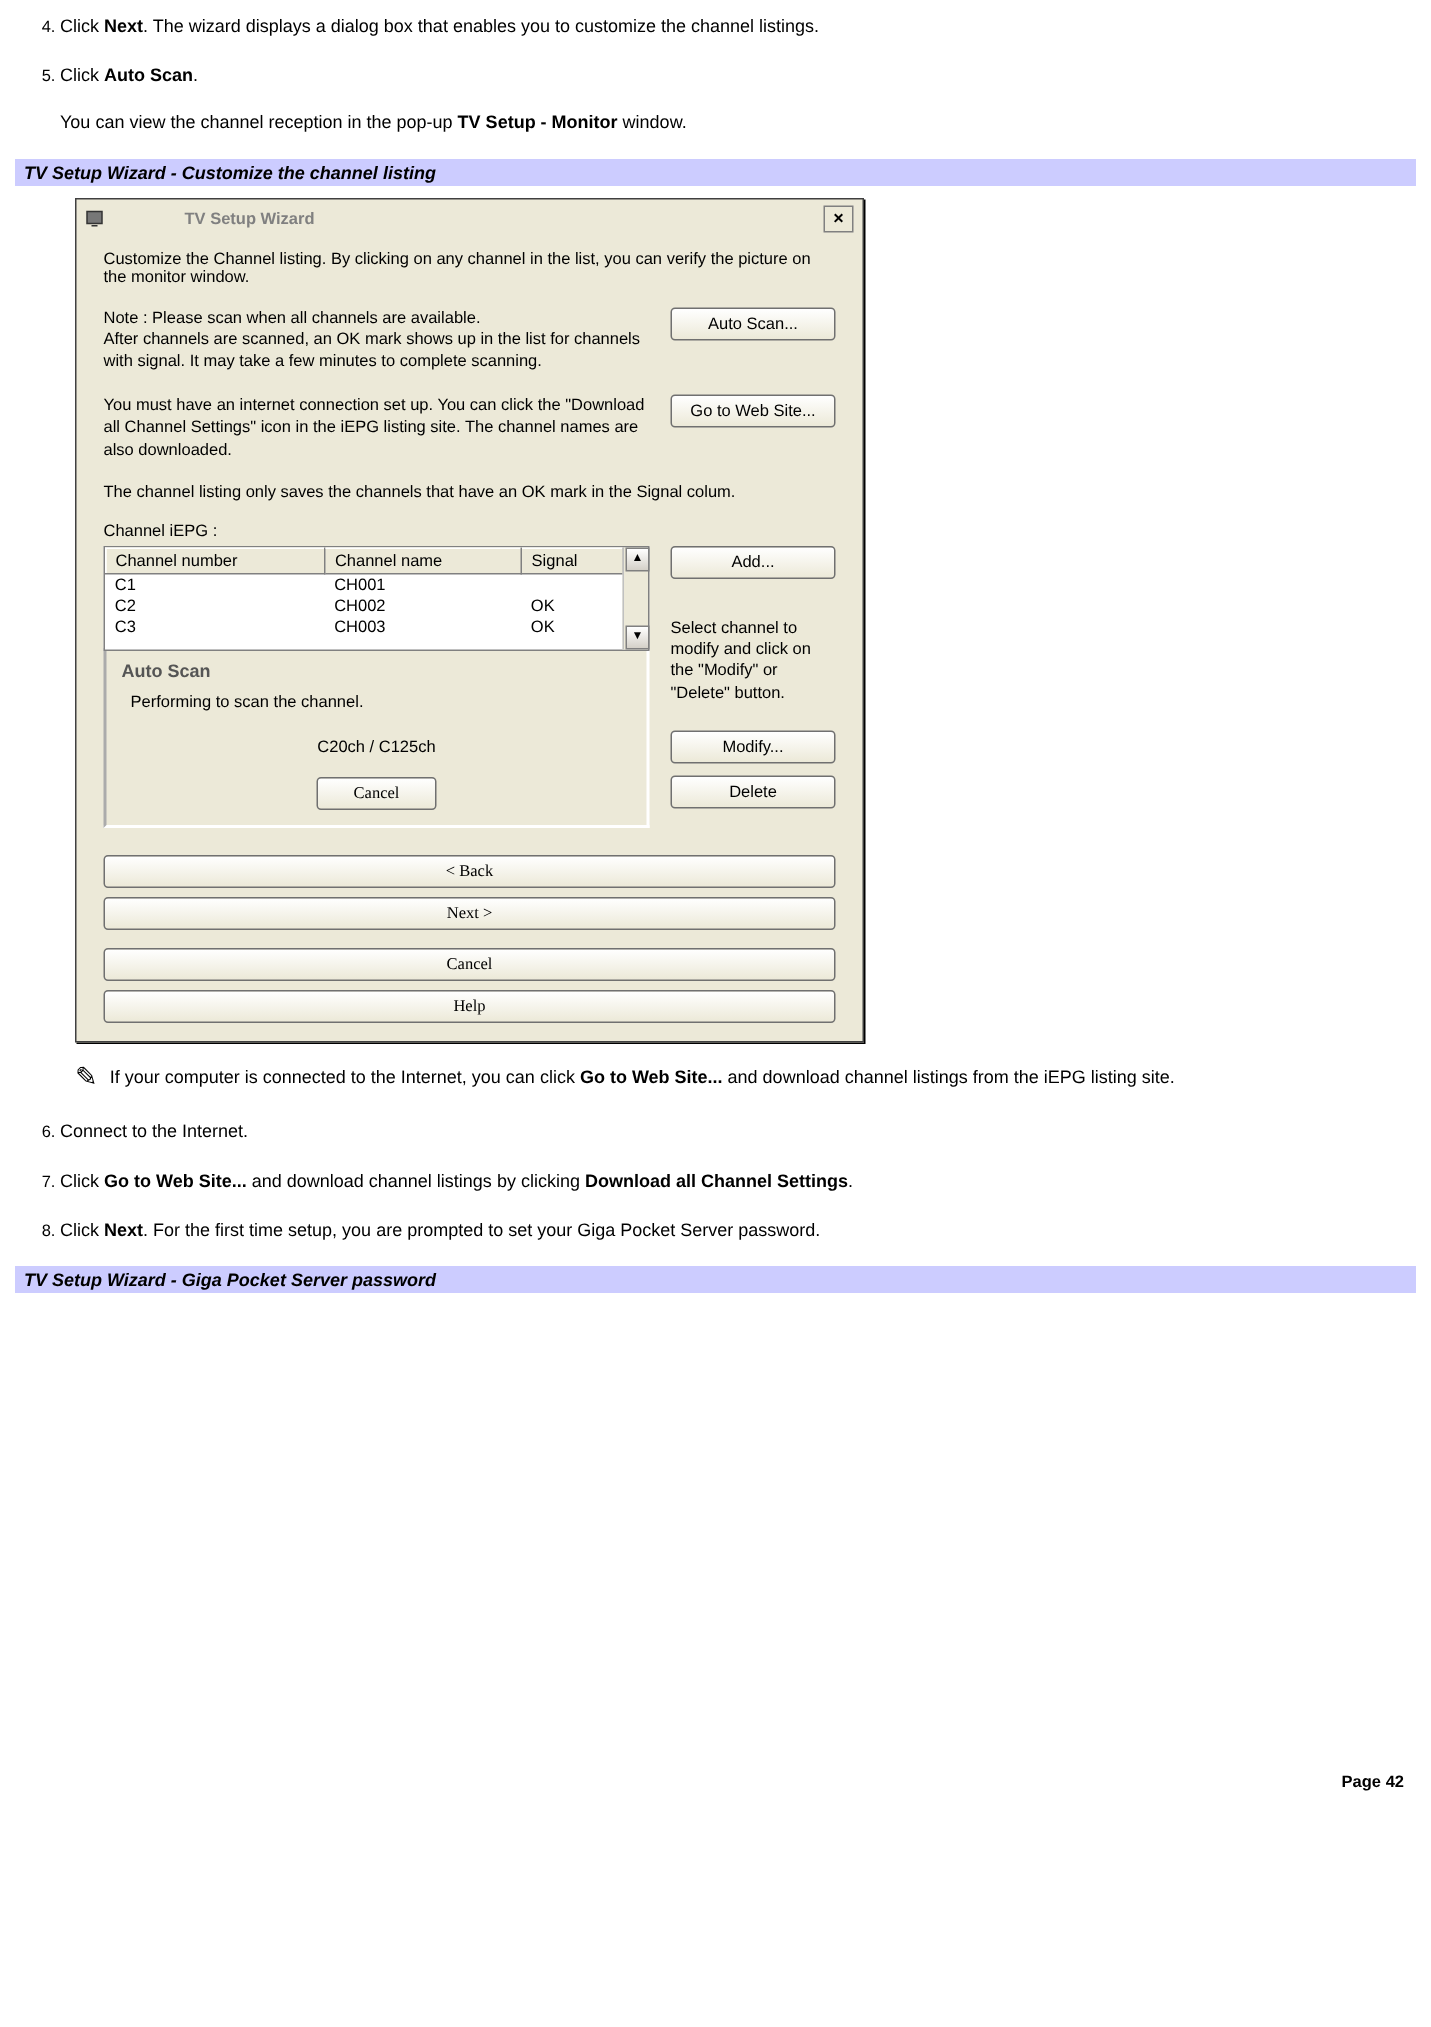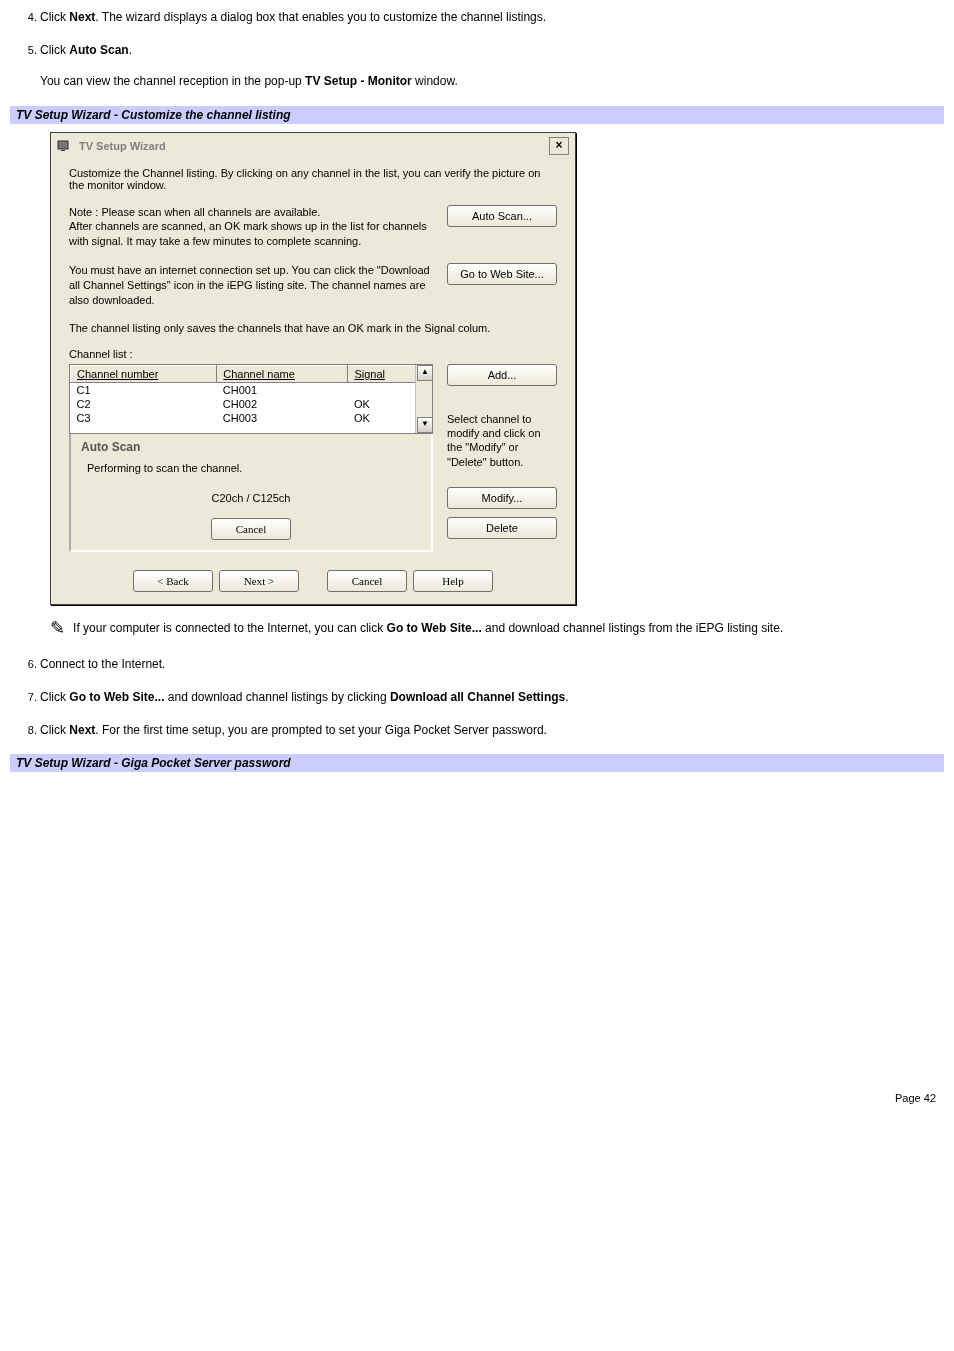--- a/index.html
+++ b/index.html
@@ -38,20 +38,21 @@
     font-family: "Tahoma", sans-serif;
     font-size: 11px;
     color: #000;
   }
   .titlebar {
     display: flex;
     align-items: center;
     padding: 4px 6px;
     font-weight: bold;
     color: #808080;
+    gap: 44px;
   }
   .titlebar .icon-box {
     width: 16px; height: 16px;
     display: inline-flex; align-items: center; justify-content: center;
     margin-right: 6px;
   }
   .titlebar .spacer { flex: 1; }
   .close-x {
     font-weight: bold;
     color: #000;
@@ -104,21 +105,20 @@
     font-size: 11px;
   }
   .list th {
     text-align: left;
     font-weight: normal;
     background: #ece9d8;
     border: 1px solid #fff;
     border-right-color: #808080;
     border-bottom-color: #808080;
     padding: 2px 6px;
-    text-decoration: underline;
   }
   .list td {
     padding: 1px 6px;
   }
   .scroll {
     position: absolute;
     right: 0; top: 0; bottom: 0;
     width: 16px;
     background: #ece9d8;
     border-left: 1px solid #c0c0c0;
@@ -156,37 +156,38 @@
     color: #555;
     font-size: 12px;
     margin-bottom: 6px;
   }
   .center { text-align: center; }
   .btnrow {
     display: flex;
     justify-content: center;
     gap: 6px;
     margin-top: 18px;
+    flex-direction: column;
   }
   .note-row {
     display: flex;
     align-items: flex-start;
     gap: 8px;
     margin-top: 14px;
     margin-left: 40px;
     margin-bottom: 18px;
     line-height: 1.5;
   }
   .pencil {
     font-size: 18px;
     line-height: 1;
   }
   .page-num {
     text-align: right;
-    font-weight: normal;
+    font-weight: bold;
     font-size: 11px;
     margin-top: 320px;
     padding-right: 8px;
   }
   .sub { margin-left: 0; }
 </style>
 </head>
 <body>
 
 <ol class="main" start="4">
@@ -226,21 +227,21 @@
       <button class="winbtn">Auto Scan...</button>
     </div>
 
     <div class="row">
       <div class="txt">You must have an internet connection set up. You can click the "Download all Channel Settings" icon in the iEPG listing site. The channel names are also downloaded.</div>
       <button class="winbtn">Go to Web Site...</button>
     </div>
 
     <div class="txt" style="margin-top:10px">The channel listing only saves the channels that have an OK mark in the Signal colum.</div>
 
-    <div style="margin-top:14px">Channel list :</div>
+    <div style="margin-top:14px">Channel iEPG :</div>
 
     <div class="listwrap" style="margin-top:4px">
       <div style="flex:1; position:relative">
         <div class="list" style="height:68px">
           <table>
             <tbody>
                 <tr>
               <th>Channel number</th>
               <th>Channel name</th>
               <th>Signal</th>

